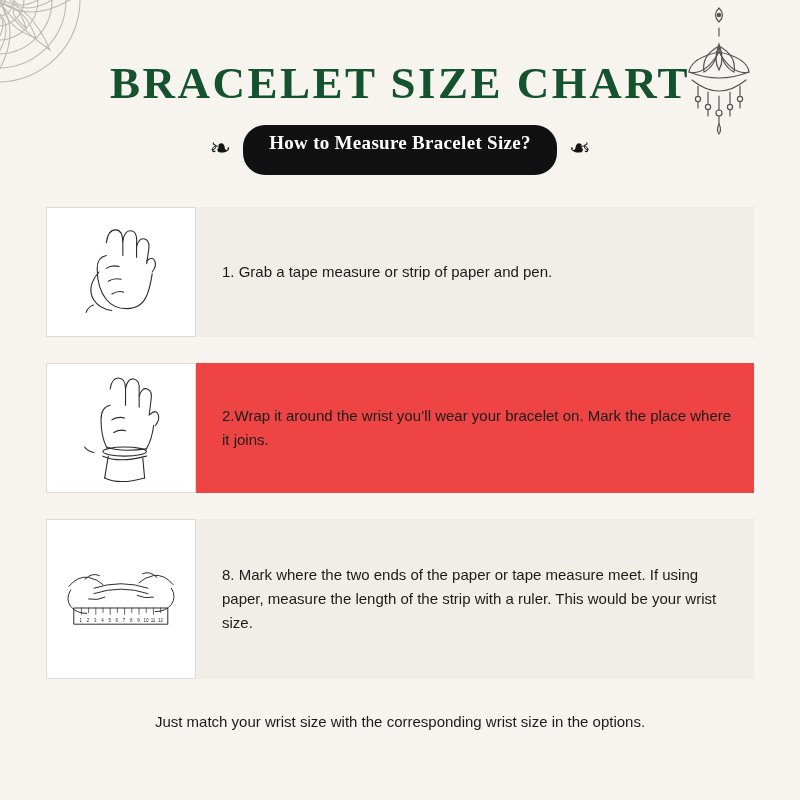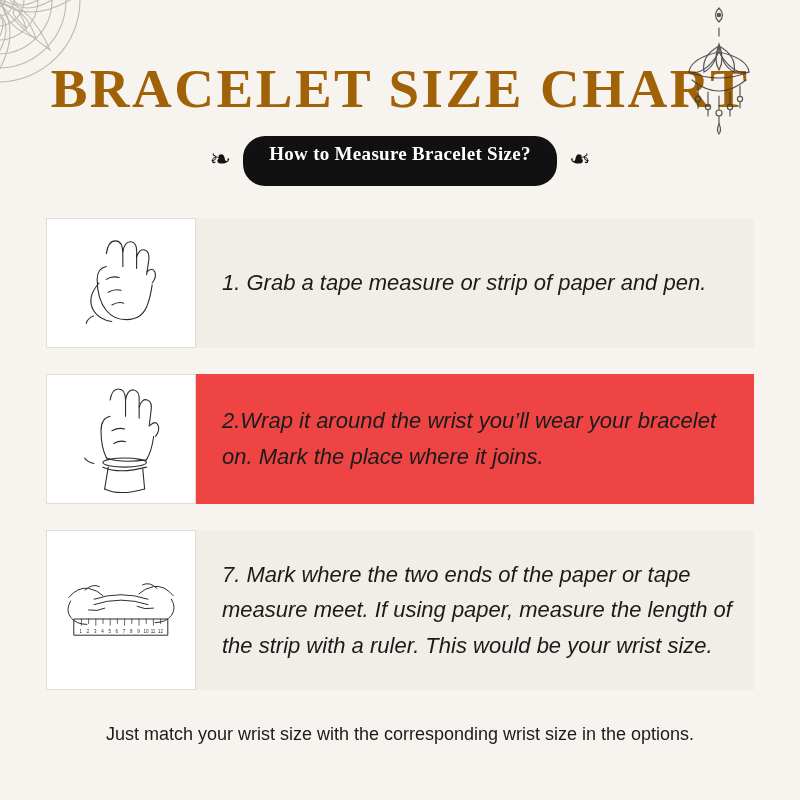--- a/index.html
+++ b/index.html
@@ -35,26 +35,26 @@
     width: 110px;
     height: 140px;
     opacity: 0.85;
     pointer-events: none;
   }
 
   
   .title {
     text-align: center;
     font-family: "Liberation Serif", serif;
-    font-size: 55px;
+    font-size: 45px;
     letter-spacing: 2.5px;
     font-weight: 700;
     margin: 0;
     padding-top: 57px;
-    color: #a16207;
+    color: #14532d;
   }
 
   .subtitle-row {
     display: flex;
     align-items: center;
     justify-content: center;
     gap: 12px;
     margin-top: 16px;
   }
 
@@ -104,30 +104,29 @@
     display: flex;
     align-items: center;
     justify-content: center;
   }
 
   .step-text {
     flex: 1 1 auto;
     display: flex;
     align-items: center;
     padding: 10px 18px 10px 26px;
-    font-size: 22px;
+    font-size: 15px;
     line-height: 1.62;
     color: #1b1b1b;
-    font-style: italic;
   }
 
   
   .footer-note {
     text-align: center;
-    font-size: 18px;
+    font-size: 15px;
     color: #1b1b1b;
     padding: 6px 30px 0 30px;
     line-height: 1.4;
   }
 </style>
 </head>
 <body>
 
 <svg class="corner-mandala" viewBox="0 0 190 190">
   <g stroke="#8d8a84" fill="none" stroke-width="1.1">
@@ -290,18 +289,18 @@
             <text x="72" y="86">7</text>
               <text x="80" y="86">8</text>
               <text x="88" y="86">9</text>
             <text x="95" y="86">10</text>
               <text x="103" y="86">11</text>
               <text x="111" y="86">12</text>
           </g>
         </g>
       </svg>
     </div>
-    <div class="step-text">7. Mark where the two ends of the paper or tape measure meet. If using paper, measure the length of the strip with a ruler. This would be your wrist size.</div>
+    <div class="step-text">8. Mark where the two ends of the paper or tape measure meet. If using paper, measure the length of the strip with a ruler. This would be your wrist size.</div>
   </div>
 
 </div>
 
 <div class="footer-note">Just match your wrist size with the corresponding wrist size in the options.</div>
 
 </body></html>

